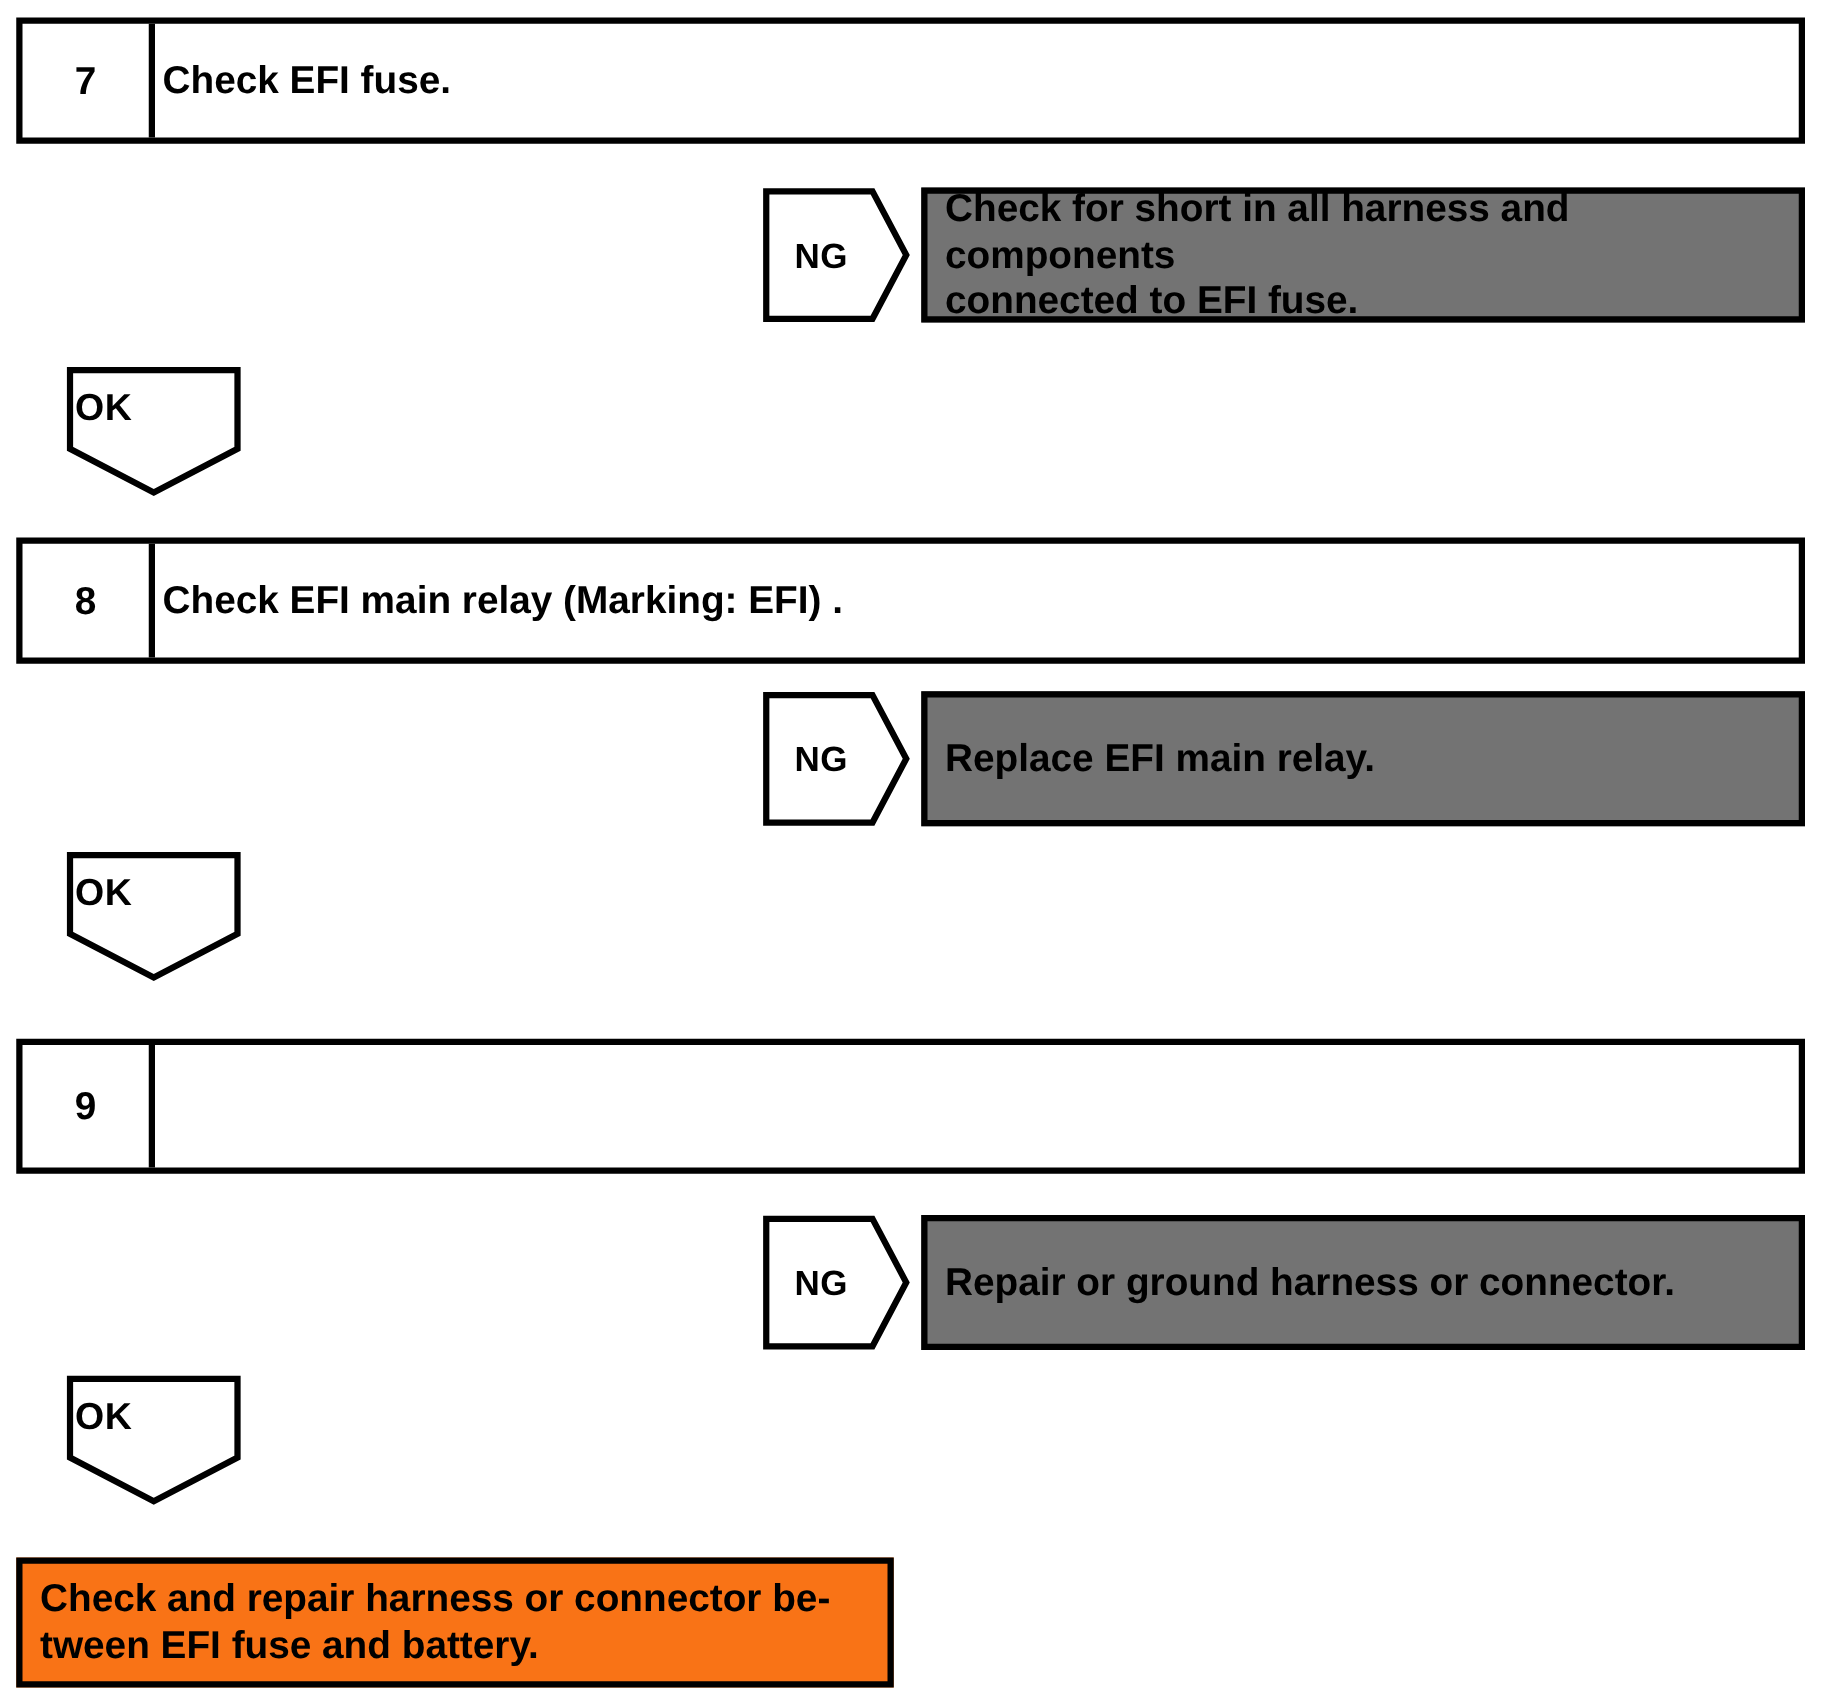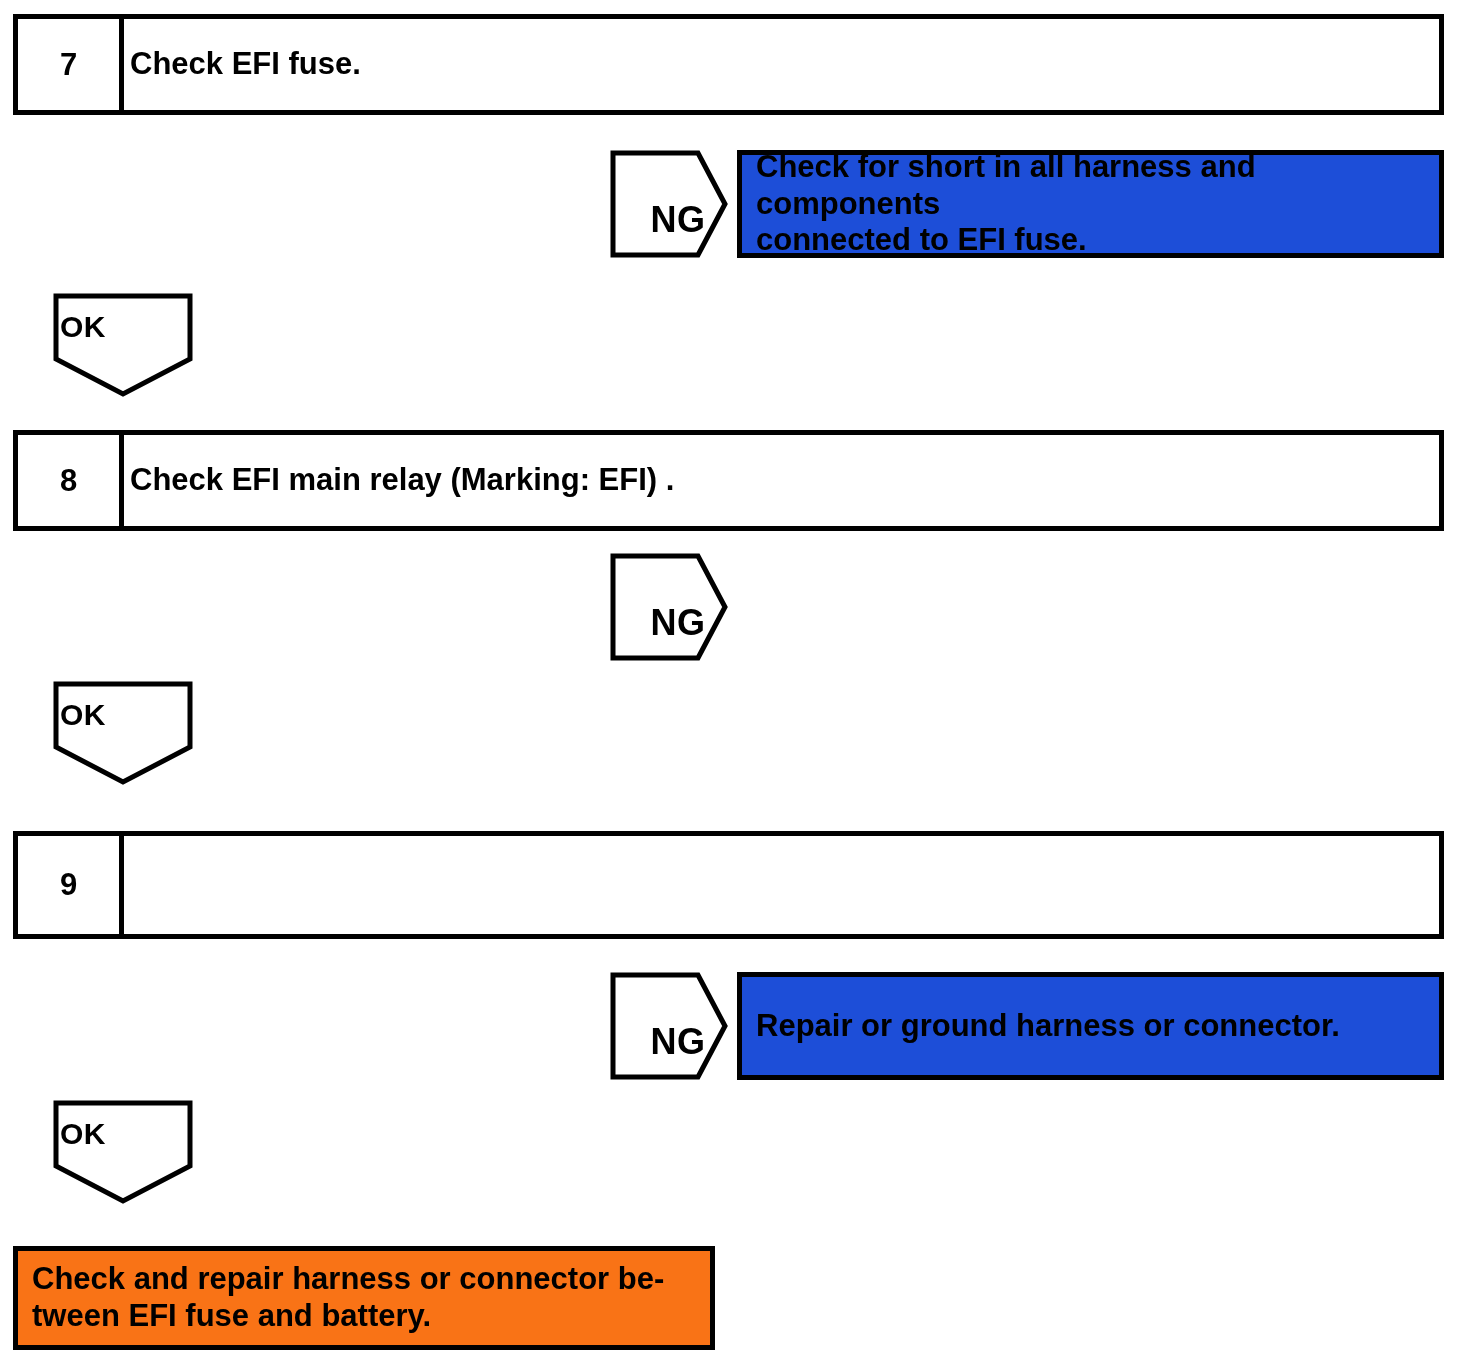--- a/index.html
+++ b/index.html
@@ -75,38 +75,37 @@
     position: absolute;
     left: 0;
     top: 0;
     width: 118px;
     height: 108px;
   }
   .ng-tag svg { display: block; }
   .ng-tag .lbl {
     position: absolute;
     left: 0;
-    top: 16px;
+    top: 1px;
     width: 94px;
     height: 108px;
     display: flex;
     align-items: center;
     justify-content: center;
-    font-size: 36px;
+    font-size: 28px;
     font-weight: bold;
     letter-spacing: 0.5px;
-    padding-left: 21px;
   }
   .ng-box {
     position: absolute;
     top: 0;
     left: 127px;
     box-sizing: border-box;
     border: 5px solid #000000;
-    background: #1d4ed8;
+    background: #737373;
     height: 108px;
     display: flex;
     align-items: center;
     padding: 0 14px;
     font-size: 31px;
     font-weight: bold;
     line-height: 1.18;
   }
   .ng-box .txt { display: block; }
 
@@ -173,20 +172,25 @@
     </div>
   </div>
 
   <div class="ng-group" style="left:610px; top:553px; width:834px;">
     <div class="ng-tag">
       <svg width="118" height="108" viewBox="0 0 118 108" aria-hidden="true">
         <polygon points="3,3 88,3 115,54 88,105 3,105" fill="#ffffff" stroke="#000000" stroke-width="5" stroke-linejoin="miter"></polygon>
       </svg>
       <div class="lbl">NG</div>
     </div>
+    <div class="ng-box" style="width:707px;">
+      <div>
+        <span class="txt">Replace EFI main relay.</span>
+      </div>
+    </div>
   </div>
 
   <div class="ok-tag" style="left:13px; top:681px;">
     <svg width="140" height="104" viewBox="0 0 140 104" aria-hidden="true">
       <polygon points="3,3 137,3 137,66 70,101 3,66" fill="#ffffff" stroke="#000000" stroke-width="5" stroke-linejoin="miter"></polygon>
     </svg>
     <div class="lbl">OK</div>
   </div>
 
   <div class="step-box" style="left:13px; top:831px; width:1431px; height:108px;">

